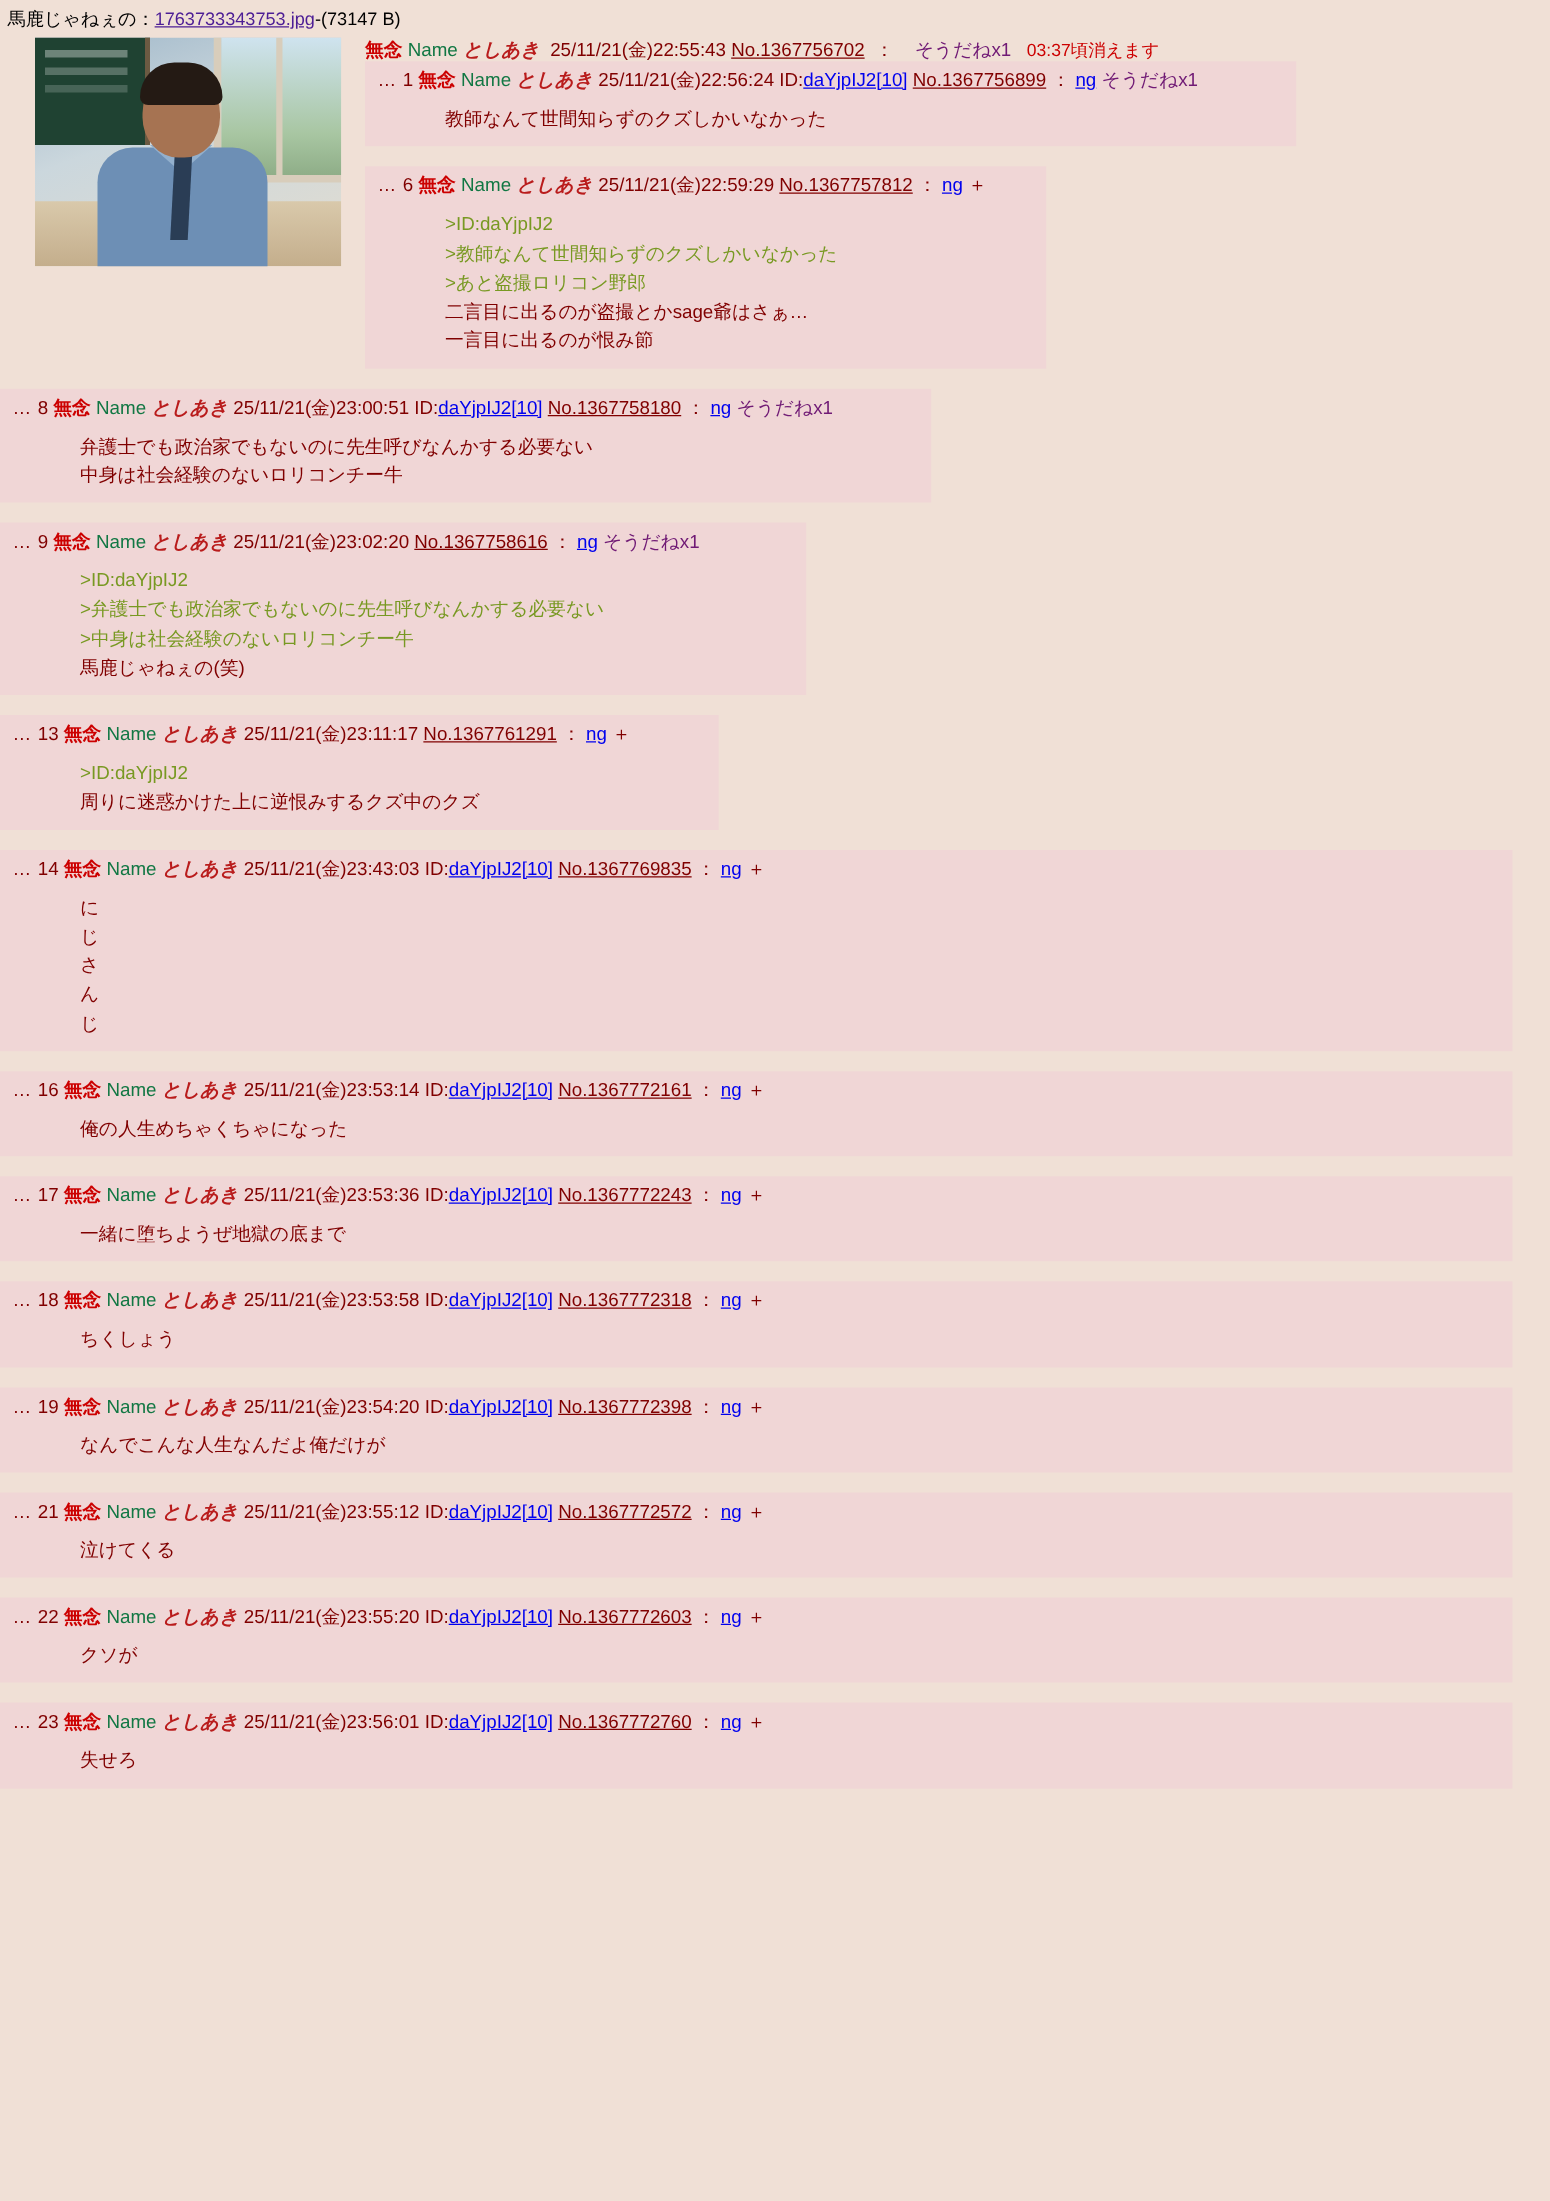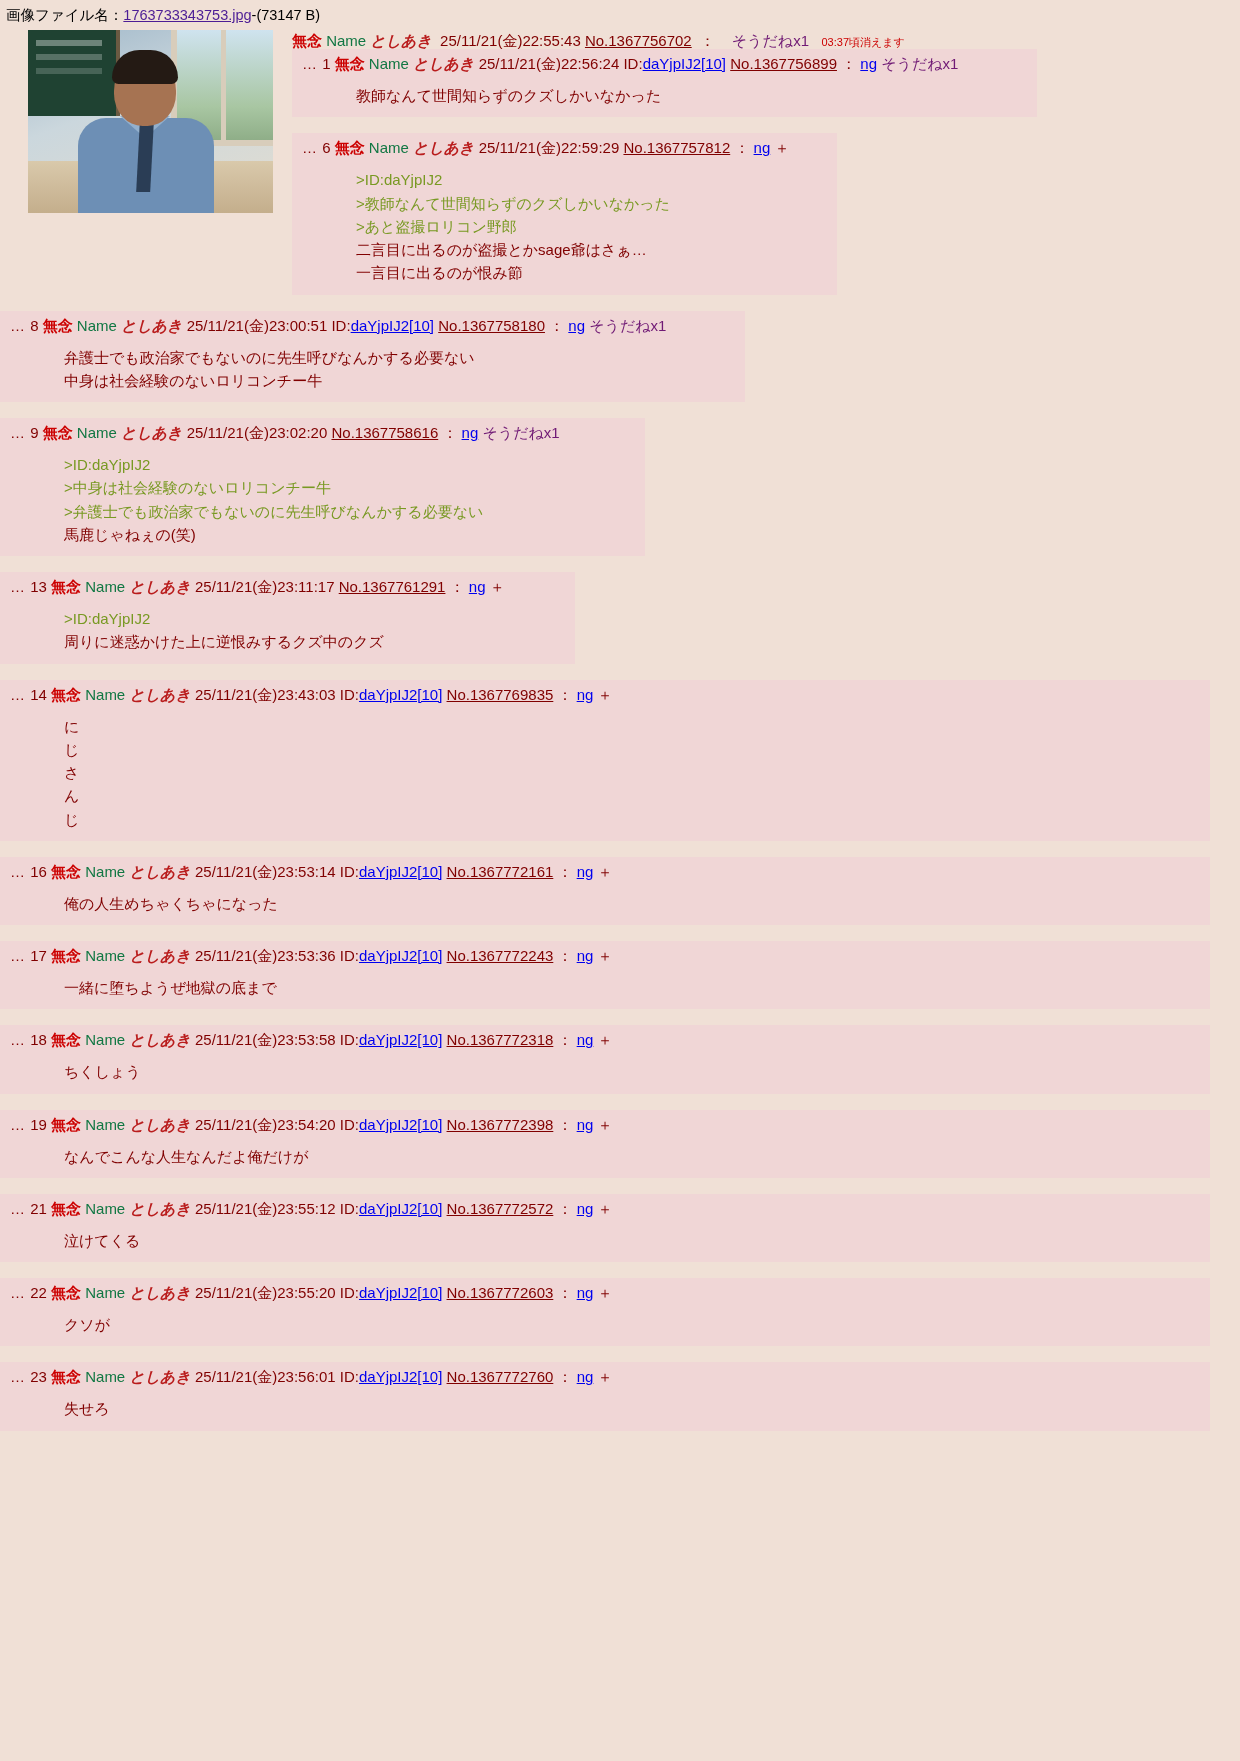--- a/index.html
+++ b/index.html
@@ -91,21 +91,21 @@
   .op-head { line-height: 1.5; }
   .muted-red { color: #CC0000; font-weight: bold; }
   .name-label { color: #117743; }
   .name-value { color: #b91c1c; font-weight: bold; font-style: italic; }
   .date { color: #800000; }
   .postno { color: #800000; text-decoration: underline; }
   .id-link { color: #0000EE; text-decoration: underline; }
   .del { color: #0000EE; text-decoration: underline; }
   .plus { color: #800000; }
   .sodane { color: #701a75; }
-  .vanish { color: #CC0000; font-size: 11px; }
+  .vanish { color: #CC0000; font-size: 14px; }
   .dots { color: #800000; letter-spacing: 1px; }
   .num { color: #800000; }
   .sep { color: #800000; }
 
   .op-title {
     margin: 14px 0 0 0;
     color: #800000;
     font-size: 15.5px;
   }
 
@@ -128,21 +128,21 @@
     position: relative;
   }
   .vert-line {
     line-height: 2.6;
   }
 </style>
 </head>
 <body>
 
 <div class="filebar">
-  <span>画像ファイル名：</span><a class="fname" href="#">1763733343753.jpg</a><span class="sz">-(73147 B)</span>
+  <span>馬鹿じゃねぇの：</span><a class="fname" href="#">1763733343753.jpg</a><span class="sz">-(73147 B)</span>
 </div>
 
 <div class="thumb-wrap">
   <div class="thumb">
     <div class="board"></div>
     <div class="window"></div>
     <div class="desk"></div>
     <div class="person-body"></div>
     <div class="person-collar"></div>
     <div class="person-tie"></div>
@@ -175,22 +175,22 @@
           <div class="quote">&gt;あと盗撮ロリコン野郎</div>
           <div>二言目に出るのが盗撮とかsage爺はさぁ…</div>
           <div>一言目に出るのが恨み節</div>
         </div></div></div>
     <div class="outer" style="margin-left: 0px; margin-top: 8px; padding-left: 0px;"><div class="reply" style="margin-left: 0px; min-width: 0px; width: 745px;"><div class="head-line"><span class="dots">…</span> <span class="num">8</span> <span class="muted-red">無念</span> <span class="name-label">Name</span> <span class="name-value">としあき</span>  <span class="date">25/11/21(金)23:00:51</span> <span>ID:</span><a href="#" class="id-link">daYjpIJ2[10]</a> <span class="postno">No.1367758180</span>  <span class="sep">：</span>  <span class="del">ng</span>   <span class="sodane">そうだねx1</span></div><div class="body">
           <div>弁護士でも政治家でもないのに先生呼びなんかする必要ない</div>
           <div>中身は社会経験のないロリコンチー牛</div>
         </div></div></div>
     <div class="outer" style="margin-left: 0px; margin-top: 8px; padding-left: 0px;"><div class="reply" style="margin-left: 0px; min-width: 0px; width: 645px;"><div class="head-line"><span class="dots">…</span> <span class="num">9</span> <span class="muted-red">無念</span> <span class="name-label">Name</span> <span class="name-value">としあき</span>  <span class="date">25/11/21(金)23:02:20</span> <span class="postno">No.1367758616</span>  <span class="sep">：</span>  <span class="del">ng</span>   <span class="sodane">そうだねx1</span></div><div class="body">
           <div class="quote">&gt;ID:daYjpIJ2</div>
+          <div class="quote">&gt;弁護士でも政治家でもないのに先生呼びなんかする必要ない</div>
           <div class="quote">&gt;中身は社会経験のないロリコンチー牛</div>
-          <div class="quote">&gt;弁護士でも政治家でもないのに先生呼びなんかする必要ない</div>
           <div>馬鹿じゃねぇの(笑)</div>
         </div></div></div>
     <div class="outer" style="margin-left: 0px; margin-top: 8px; padding-left: 0px;"><div class="reply" style="margin-left: 0px; min-width: 0px; width: 575px;"><div class="head-line"><span class="dots">…</span> <span class="num">13</span> <span class="muted-red">無念</span> <span class="name-label">Name</span> <span class="name-value">としあき</span>  <span class="date">25/11/21(金)23:11:17</span> <span class="postno">No.1367761291</span>  <span class="sep">：</span>  <span class="del">ng</span>   <span class="plus">＋</span></div><div class="body">
           <div class="quote">&gt;ID:daYjpIJ2</div>
           <div>周りに迷惑かけた上に逆恨みするクズ中のクズ</div>
         </div></div></div>
     <div class="outer" style="margin-left: 0px; margin-top: 8px; padding-left: 0px;"><div class="reply" style="margin-left: 0px; min-width: 0px; width: 1210px;"><div class="head-line"><span class="dots">…</span> <span class="num">14</span> <span class="muted-red">無念</span> <span class="name-label">Name</span> <span class="name-value">としあき</span>  <span class="date">25/11/21(金)23:43:03</span> <span>ID:</span><a href="#" class="id-link">daYjpIJ2[10]</a> <span class="postno">No.1367769835</span>  <span class="sep">：</span>  <span class="del">ng</span>   <span class="plus">＋</span></div><div class="body vert-line">
           <div>に</div>
           <div>じ</div>
           <div>さ</div>

